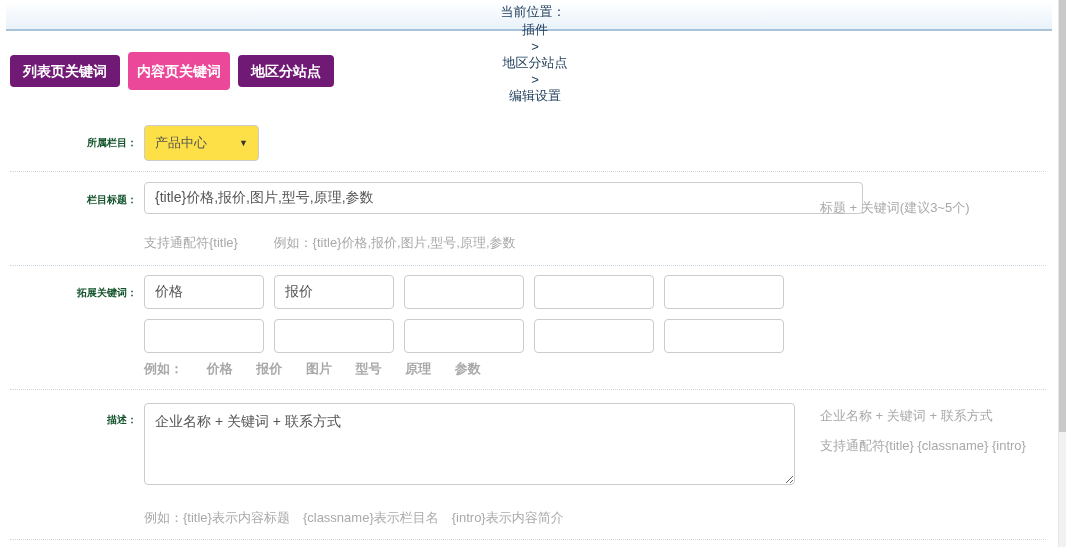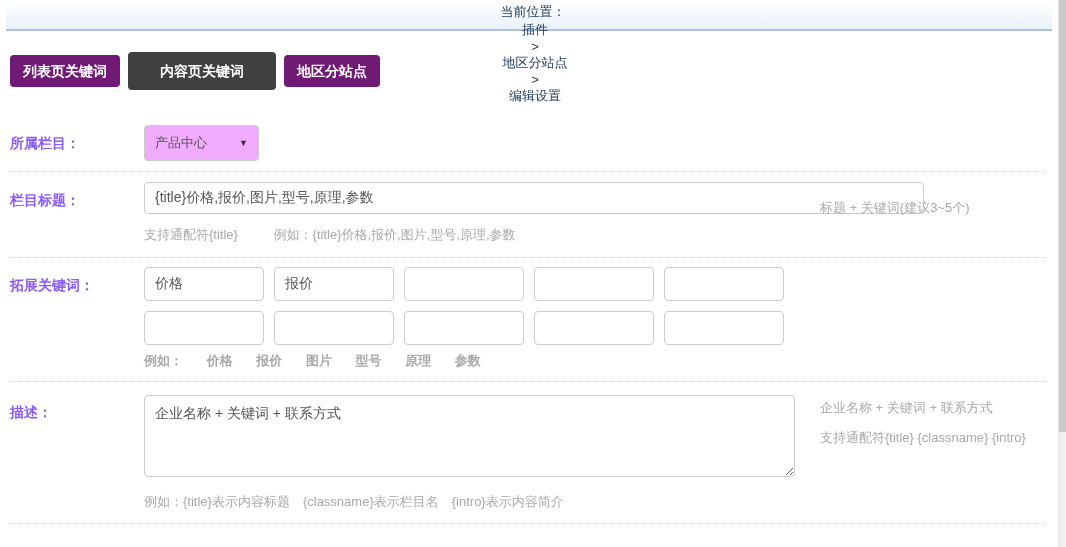--- a/index.html
+++ b/index.html
@@ -25,57 +25,58 @@
   .crumb-sep { margin: 0 7px; }
   .crumb-prefix { margin-right: 4px; }
 
   
   .tabs { position: absolute; top: 52px; left: 10px; display: flex; align-items: center; }
   .tab {
     background: #701a75; color: #fff; border: none; cursor: pointer;
     font-family: inherit; font-size: 14px; font-weight: bold;
     padding: 9px 13px; border-radius: 4px; margin-right: 8px; line-height: 1;
   }
-  .tab.active { background: #404040; padding: 12px 32px; }
+  .tab.active { background: #ec4899; padding: 12px 9px; }
 
   
   .form { position: absolute; top: 125px; left: 0; width: 1052px; }
   .row {
     display: flex; align-items: flex-start;
     margin: 0 6px 0 10px;
     border-bottom: 1px dotted #ccd9e2;
     position: relative;
   }
   .row-label {
     width: 127px; flex: 0 0 127px;
-    font-size: 14px; font-weight: bold; color: #8b5cf6;
+    text-align: right;
+    font-size: 10px; font-weight: bold; color: #14532d;
     line-height: 36px;
   }
   .ctrl { margin-left: 7px; }
 
   
   .row-cat { padding-bottom: 10px; }
   .select-box {
     width: 115px; height: 36px;
-    border: 1px solid #ccc; border-radius: 4px; background: #f0abfc;
+    border: 1px solid #ccc; border-radius: 4px; background: #fde047;
     display: flex; align-items: center; justify-content: space-between;
     padding: 0 10px; font-size: 13px; color: #555; cursor: pointer;
   }
   .select-caret { font-size: 9px; color: #333; }
 
   
   .row-title { padding: 10px 0 15px 0; }
   .text-input {
     height: 32px; border: 1px solid #ccc; border-radius: 4px;
     padding: 0 10px; font-family: inherit; font-size: 14px; color: #555;
     background: #fff; outline: none;
   }
-  .title-input { width: 780px; }
+  .title-input { width: 719px; }
   .hint { font-size: 13px; color: #a9a9a9; }
-  .under-hint { margin-top: 13px; line-height: 15px; }
+  .under-hint { margin-top: 21px; line-height: 15px; }
   .under-hint .gap { margin-right: 32px; }
   .side-hint { position: absolute; left: 810px; top: 20px; line-height: 32px; text-align: center; }
 
   
   .row-kw { padding: 9px 0 11px 0; }
   .kw-line { display: flex; }
   .kw-line + .kw-line { margin-top: 10px; }
   .kw-input { width: 120px; height: 34px; margin-right: 10px; }
   .kw-hint { margin-top: 7px; }
   .kw-hint span { margin-right: 20px; font-weight: bold; }

